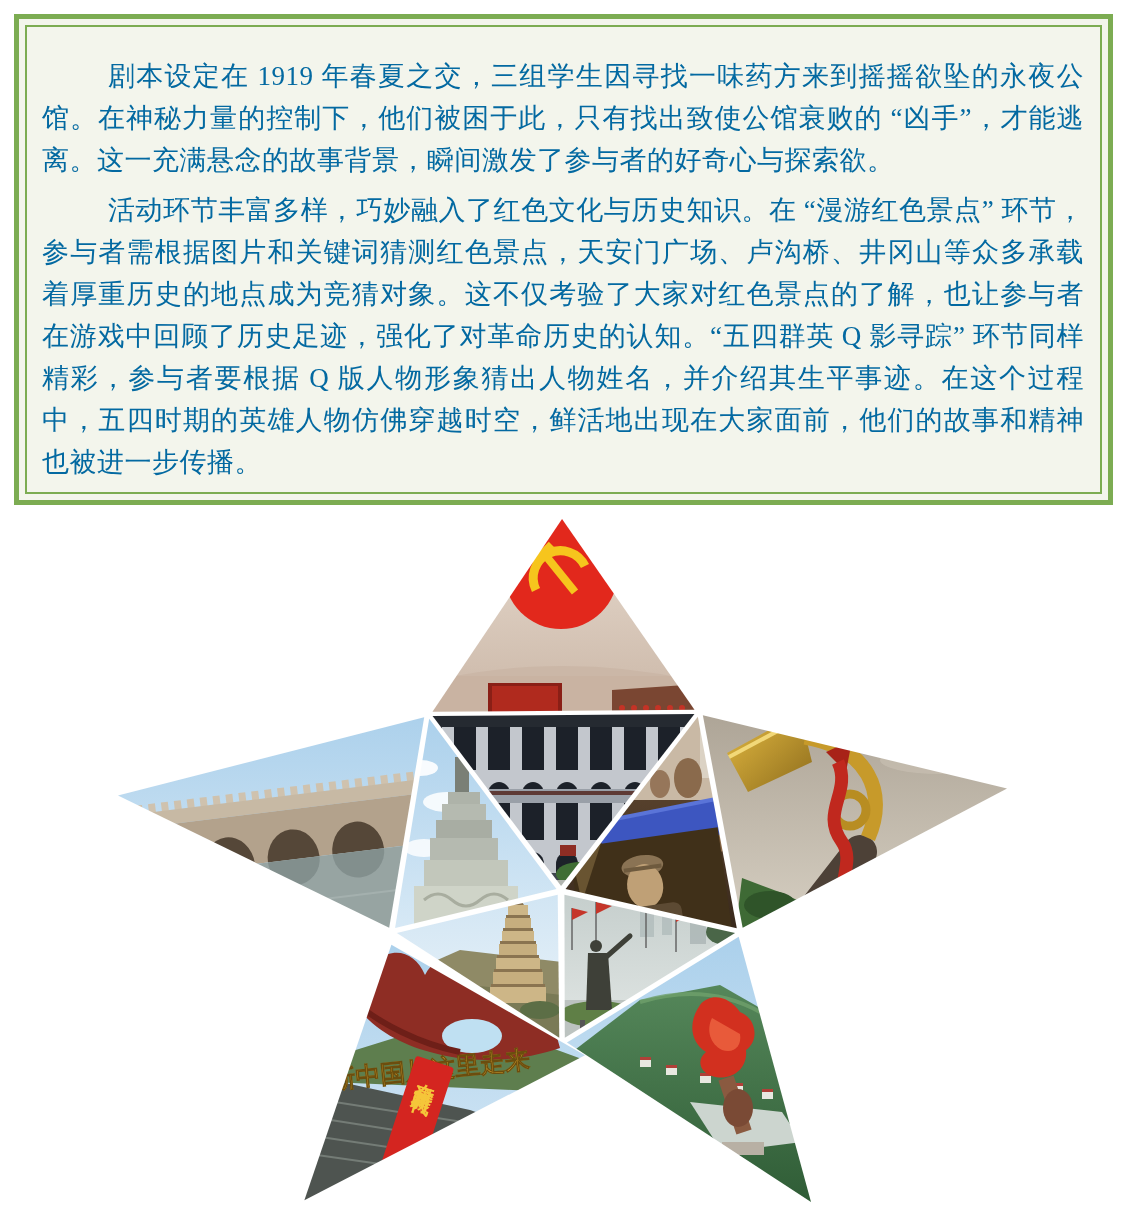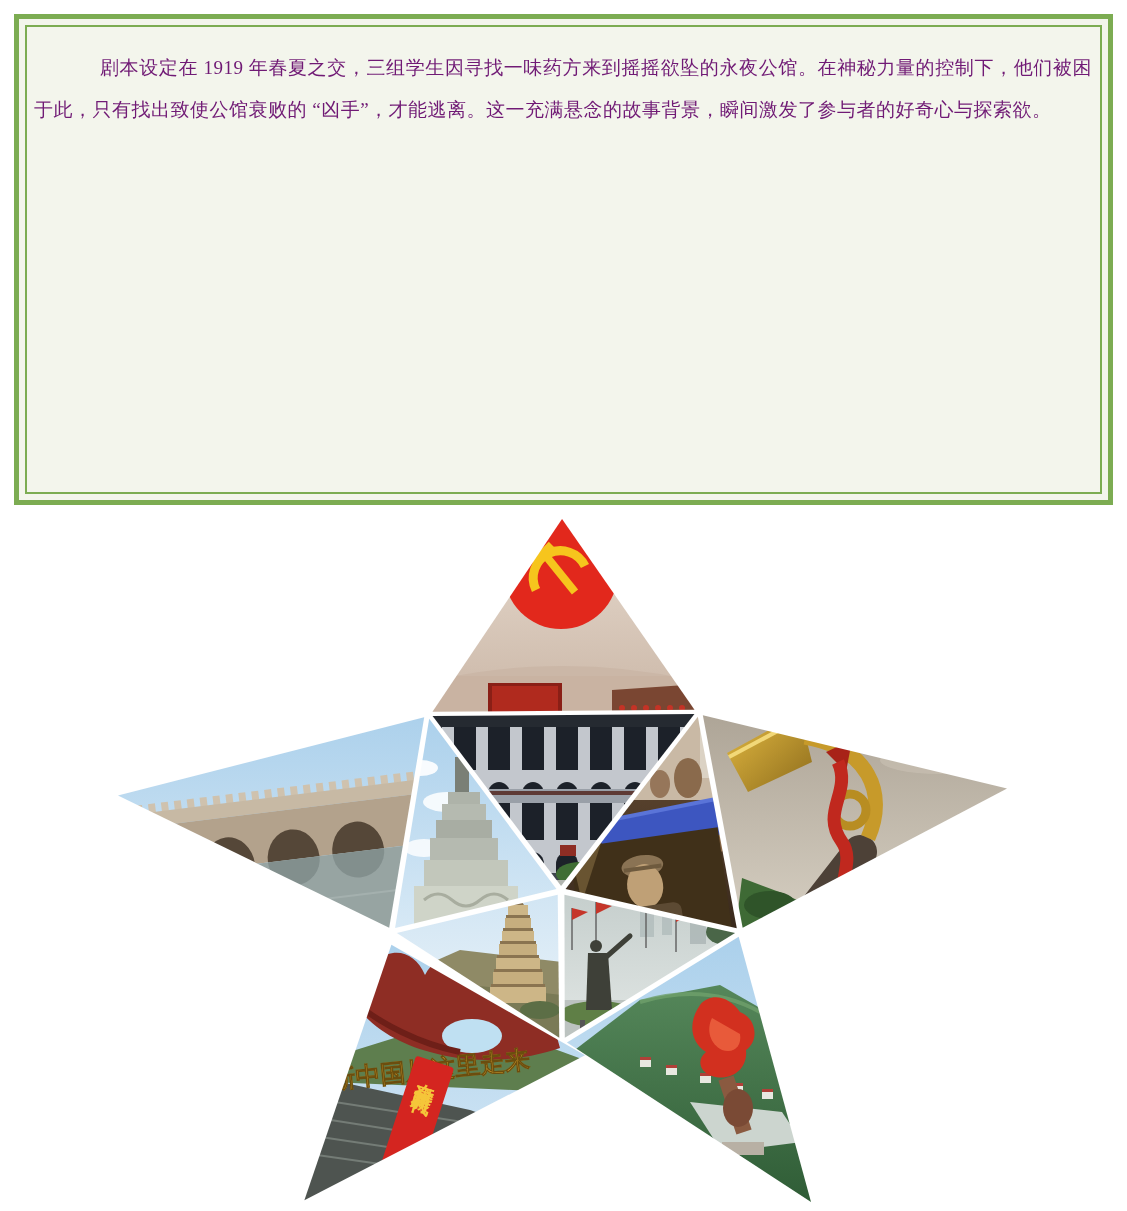--- a/index.html
+++ b/index.html
@@ -19,21 +19,21 @@
   .textbox{
     position:absolute;left:14px;top:14px;width:1099px;height:491px;
     box-sizing:border-box;border:5px solid var(--green);
     background:var(--box-bg);padding:6px;
   }
   .textbox-inner{
     box-sizing:border-box;height:100%;border:2px solid var(--green);
     padding:20px 8px 20px 7px;overflow:hidden;
   }
   .textbox-inner p{
-    margin:0;font-size:19px;line-height:42px;color:#701a75;
+    margin:8px;font-size:27px;line-height:42px;color:#0369a1;
     text-align:justify;text-justify:inter-ideograph;
     text-indent:66px;letter-spacing:0.5px;
   }
   .star-svg{position:absolute;left:0;top:508px;width:1127px;height:703px;}
   .piece{filter:drop-shadow(0 2px 2px rgba(0,0,0,0.28));}
   .slogan-text{
     font-family:"Liberation Sans","DejaVu Sans",sans-serif;
     font-weight:bold;font-size:25px;fill:var(--slogan-gold);
     stroke:#6b4d0e;stroke-width:0.5px;text-anchor:middle;
   }
@@ -42,20 +42,21 @@
     font-weight:bold;font-size:20px;fill:#f5c63a;
     writing-mode:vertical-rl;text-orientation:upright;letter-spacing:3px;
   }
 </style>
 </head>
 <body>
 
 <div class="textbox">
   <div class="textbox-inner">
     <p>剧本设定在 1919 年春夏之交，三组学生因寻找一味药方来到摇摇欲坠的永夜公馆。在神秘力量的控制下，他们被困于此，只有找出致使公馆衰败的 “凶手”，才能逃离。这一充满悬念的故事背景，瞬间激发了参与者的好奇心与探索欲。</p>
+    <p>活动环节丰富多样，巧妙融入了红色文化与历史知识。在 “漫游红色景点” 环节，参与者需根据图片和关键词猜测红色景点，天安门广场、卢沟桥、井冈山等众多承载着厚重历史的地点成为竞猜对象。这不仅考验了大家对红色景点的了解，也让参与者在游戏中回顾了历史足迹，强化了对革命历史的认知。“五四群英 Q 影寻踪” 环节同样精彩，参与者要根据 Q 版人物形象猜出人物姓名，并介绍其生平事迹。在这个过程中，五四时期的英雄人物仿佛穿越时空，鲜活地出现在大家面前，他们的故事和精神也被进一步传播。</p>
   </div>
 </div>
 
 <svg class="star-svg" viewBox="0 508 1127 703" xmlns="http://www.w3.org/2000/svg">
   <defs>
     <linearGradient id="gSky" x1="0" y1="0" x2="0" y2="1">
       <stop offset="0" stop-color="#a9cfeb"></stop>
         <stop offset="1" stop-color="#d9eaf6"></stop>
     </linearGradient>
     <linearGradient id="gSkyPale" x1="0" y1="0" x2="0" y2="1">

